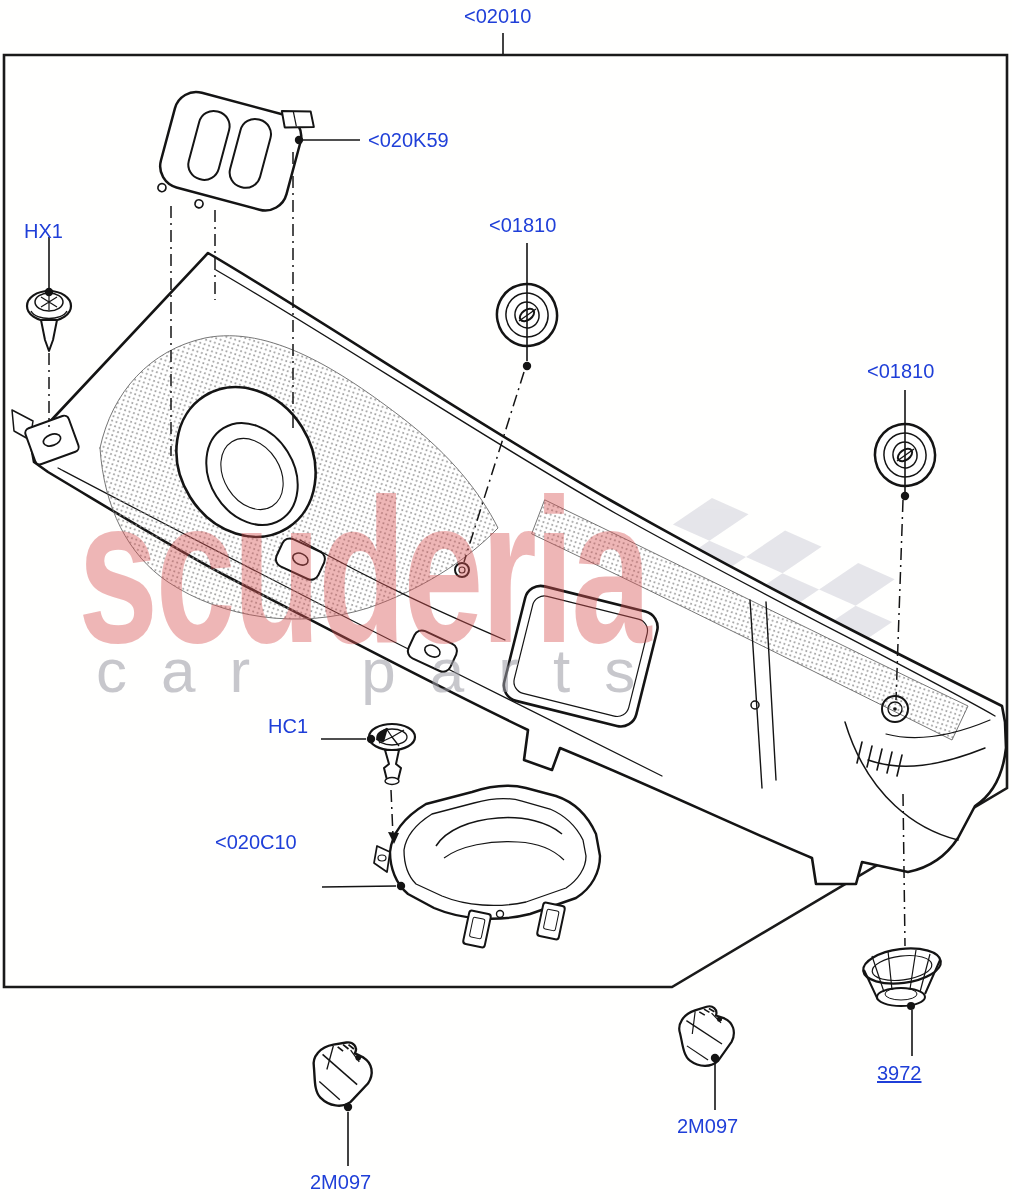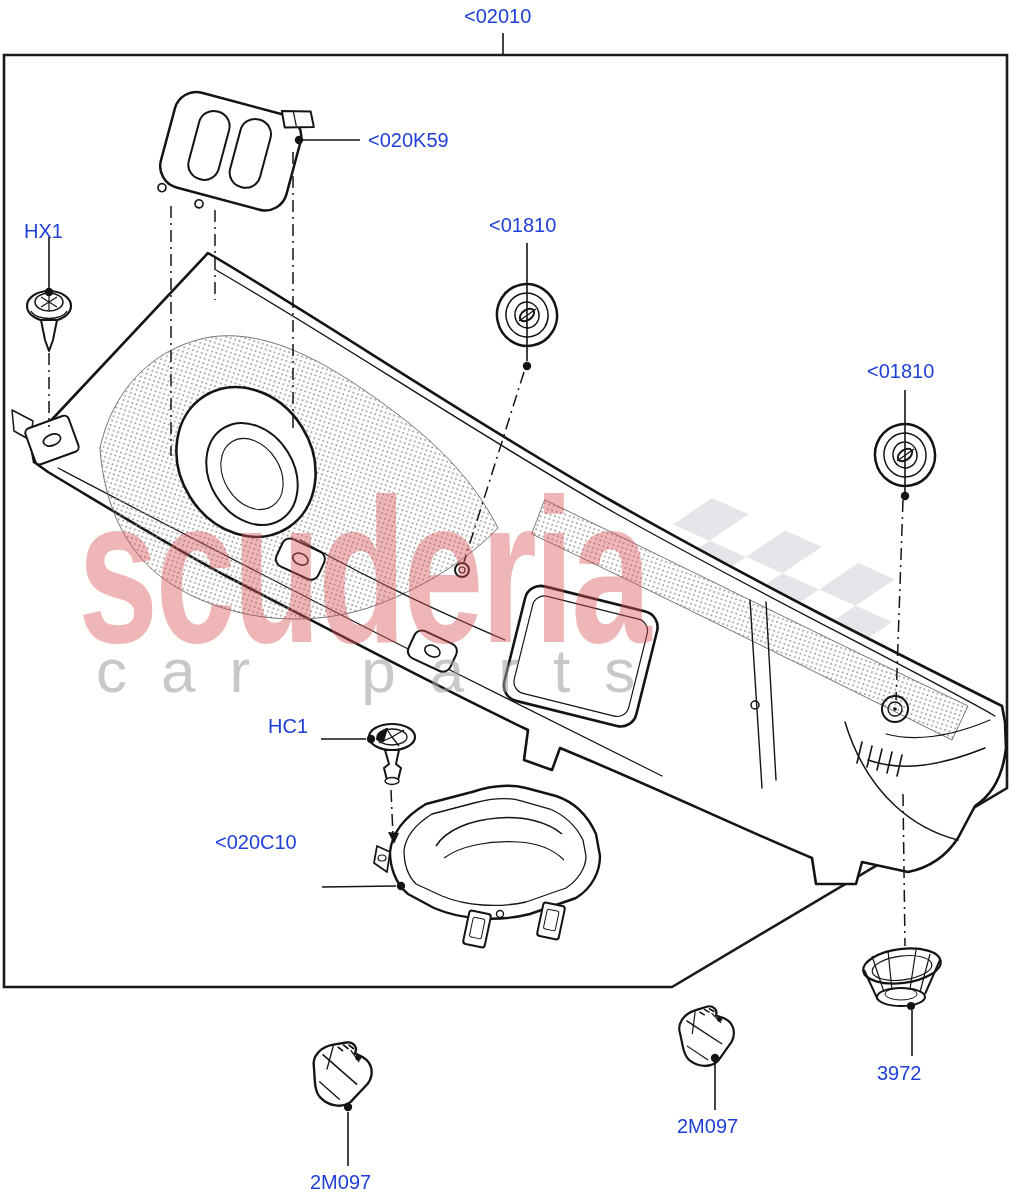--- a/index.html
+++ b/index.html
@@ -240,15 +240,15 @@
 
   <div class="part-label" style="left:464px;top:6px;">&lt;02010</div>
   <div class="part-label" style="left:368px;top:130px;">&lt;020K59</div>
   <div class="part-label" style="left:24px;top:221px;">HX1</div>
   <div class="part-label" style="left:489px;top:215px;">&lt;01810</div>
   <div class="part-label" style="left:867px;top:361px;">&lt;01810</div>
   <div class="part-label" style="left:268px;top:688px;margin-top:28px;">HC1</div>
   <div class="part-label" style="left:215px;top:832px;">&lt;020C10</div>
   <div class="part-label" style="left:310px;top:1172px;">2M097</div>
   <div class="part-label" style="left:677px;top:1116px;">2M097</div>
-  <div class="part-label" style="left:877px;top:1063px;">3972</div>
+  <div class="part-label" style="left:877px;top:1063px;text-decoration:underline;">3972</div>
 
 </div>
 
 </body></html>

